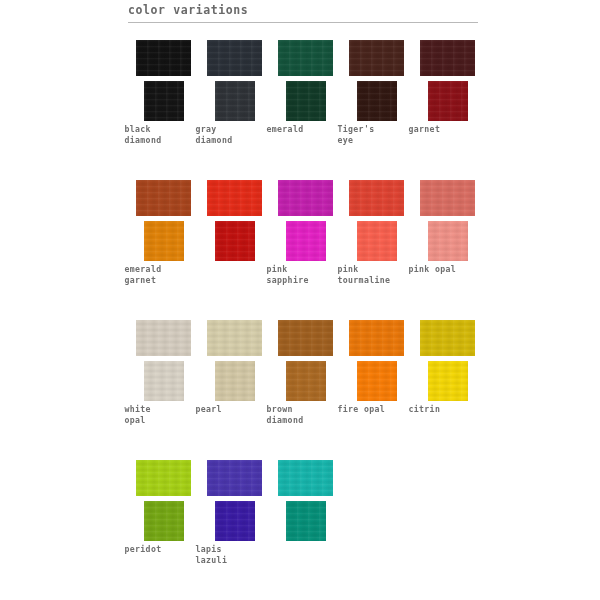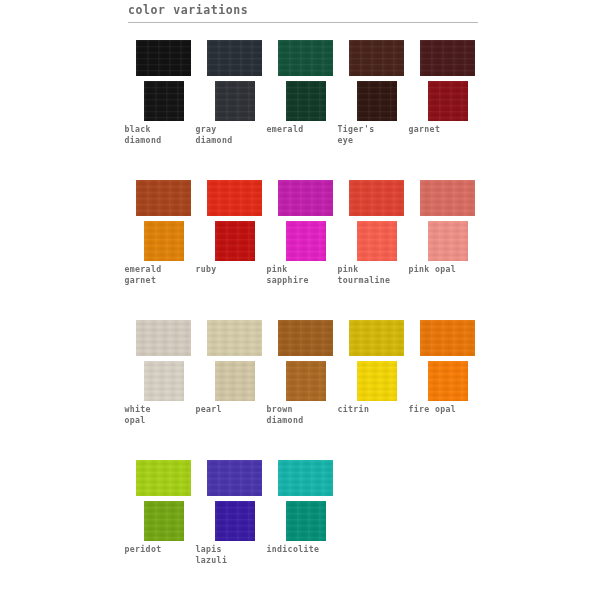--- a/index.html
+++ b/index.html
@@ -197,21 +197,20 @@
           <div class="label label-block">emerald
 garnet</div>
         </div>
         <div class="cell">
           <div class="rect-wrap">
             <div class="rect" style="background: rgb(228, 43, 24);"></div>
           </div>
           <div class="sq-wrap">
             <div class="sq" style="background: rgb(194, 17, 15);"></div>
           </div>
-          <div class="label label-block">ruby</div>
         </div>
         <div class="cell">
           <div class="rect-wrap">
             <div class="rect" style="background: rgb(194, 32, 174);"></div>
           </div>
           <div class="sq-wrap">
             <div class="sq" style="background: rgb(228, 33, 196);"></div>
           </div>
           <div class="label label-block">pink
 sapphire</div>
@@ -262,35 +261,35 @@
             <div class="rect" style="background: rgb(160, 96, 32);"></div>
           </div>
           <div class="sq-wrap">
             <div class="sq" style="background: rgb(171, 106, 36);"></div>
           </div>
           <div class="label label-block">brown
 diamond</div>
         </div>
         <div class="cell">
           <div class="rect-wrap">
+            <div class="rect" style="background: rgb(234, 119, 9);"></div>
+          </div>
+          <div class="sq-wrap">
+            <div class="sq" style="background: rgb(248, 124, 6);"></div>
+          </div>
+          <div class="label label-block">fire opal</div>
+        </div>
+        <div class="cell">
+          <div class="rect-wrap">
             <div class="rect" style="background: rgb(212, 185, 9);"></div>
           </div>
           <div class="sq-wrap">
             <div class="sq" style="background: rgb(244, 215, 6);"></div>
           </div>
           <div class="label label-block">citrin</div>
-        </div>
-        <div class="cell">
-          <div class="rect-wrap">
-            <div class="rect" style="background: rgb(234, 119, 9);"></div>
-          </div>
-          <div class="sq-wrap">
-            <div class="sq" style="background: rgb(248, 124, 6);"></div>
-          </div>
-          <div class="label label-block">fire opal</div>
         </div>
       </div>
       <div class="row-gap"></div>
       <div class="swatch-row">
         <div class="cell">
           <div class="rect-wrap">
             <div class="rect" style="background: rgb(166, 209, 22);"></div>
           </div>
           <div class="sq-wrap">
             <div class="sq" style="background: rgb(117, 167, 20);"></div>
@@ -307,18 +306,17 @@
           <div class="label label-block">lapis
 lazuli</div>
         </div>
         <div class="cell">
           <div class="rect-wrap">
             <div class="rect" style="background: rgb(23, 181, 172);"></div>
           </div>
           <div class="sq-wrap">
             <div class="sq" style="background: rgb(6, 144, 121);"></div>
           </div>
-          <div class="label label-block">indicolite</div>
         </div>
       </div>
     </div>
 
 </div>
 
 </body></html>

